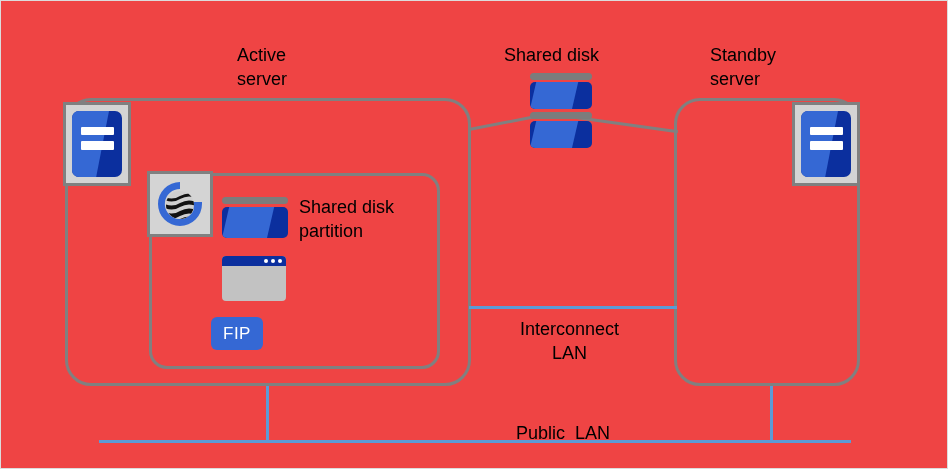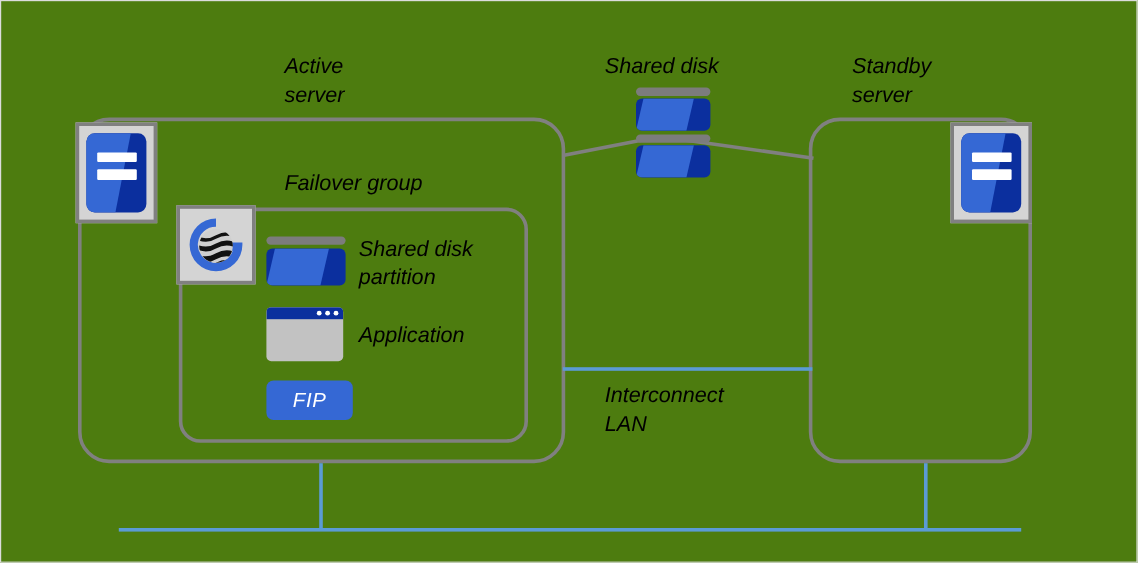--- a/index.html
+++ b/index.html
@@ -7,25 +7,24 @@
     padding: 0;
     background: #ffffff;
   }
   body {
     font-family: "Liberation Sans", sans-serif;
   }
   #canvas {
     position: relative;
     width: 948px;
     height: 469px;
-    background: #4d7c0f;
+    background: #ef4444;
     border: 1px solid #dcdcdc;
     box-sizing: border-box;
     overflow: hidden;
-    font-style: italic;
   }
 
   
   .lbl {
     position: absolute;
     color: #000000;
     font-size: 18px;
     line-height: 24px;
     white-space: pre;
   }
@@ -240,21 +239,20 @@
 
   <div class="server-box" style="left:64px; top:97px; width:406px; height:288px;"></div>
 
   <div class="srv-icon" style="left:62px; top:101px; width:68px; height:84px;">
     <div class="body">
       <div class="bar b1"></div>
       <div class="bar b2"></div>
     </div>
   </div>
 
-  <div class="lbl" style="left:236px; top:139px;">Failover group</div>
 
   <div class="fo-box" style="left:148px; top:172px; width:291px; height:196px;"></div>
 
   <div class="logo-tile" style="left:146px; top:170px; width:66px; height:66px;">
     <svg width="52" height="52" viewBox="0 0 52 52">
       <defs>
         <clipPath id="globeclip">
           <circle cx="26" cy="27" r="14"></circle>
         </clipPath>
       </defs>
@@ -278,36 +276,36 @@
   <div class="lbl" style="left:298px; top:194px;">Shared disk
 partition</div>
 
   <div class="res-app" style="left:221px; top:255px; width:64px; height:45px;">
     <div class="titlebar">
       <span class="dot d1"></span>
       <span class="dot d2"></span>
       <span class="dot d3"></span>
     </div>
   </div>
-  <div class="lbl" style="left:298px; top:266px;">Application</div>
-
-  <div class="res-fip" style="left:221px; top:316px; width:72px; height:33px;">FIP</div>
+
+  <div class="res-fip" style="left:210px; top:316px; width:52px; height:33px;">FIP</div>
 
   <div class="server-box" style="left:673px; top:97px; width:186px; height:288px;"></div>
 
   <div class="srv-icon" style="left:791px; top:101px; width:68px; height:84px;">
     <div class="body">
       <div class="bar b1"></div>
       <div class="bar b2"></div>
     </div>
   </div>
 
   <div class="netline" style="left:468px; top:305px; width:208px; height:3px;"></div>
-  <div class="lbl" style="left:503px; top:316px; text-align:left;">Interconnect
+  <div class="lbl" style="left:519px; top:316px; text-align:center;">Interconnect
 LAN</div>
 
   <div class="netline" style="left:265px; top:385px; width:3px; height:56px;"></div>
 
   <div class="netline" style="left:769px; top:385px; width:3px; height:56px;"></div>
 
   <div class="netline" style="left:98px; top:439px; width:752px; height:3px;"></div>
+  <div class="lbl" style="left:515px; top:420px;">Public  LAN</div>
 
 </div>
 
 </body></html>

